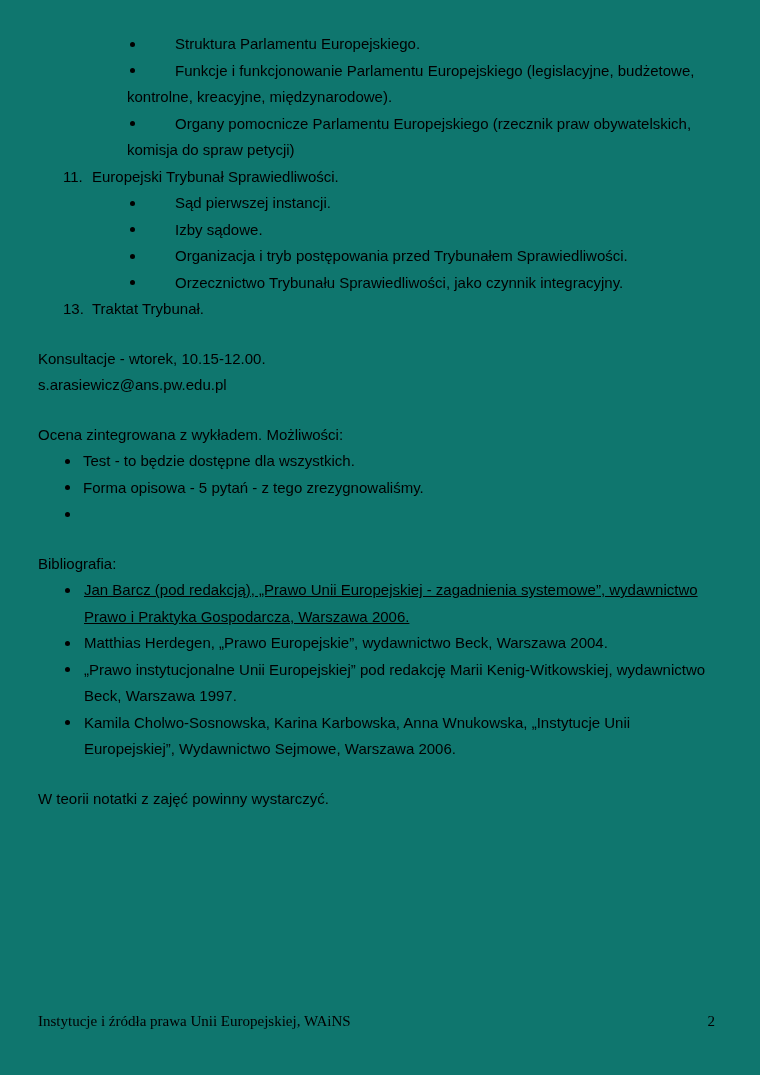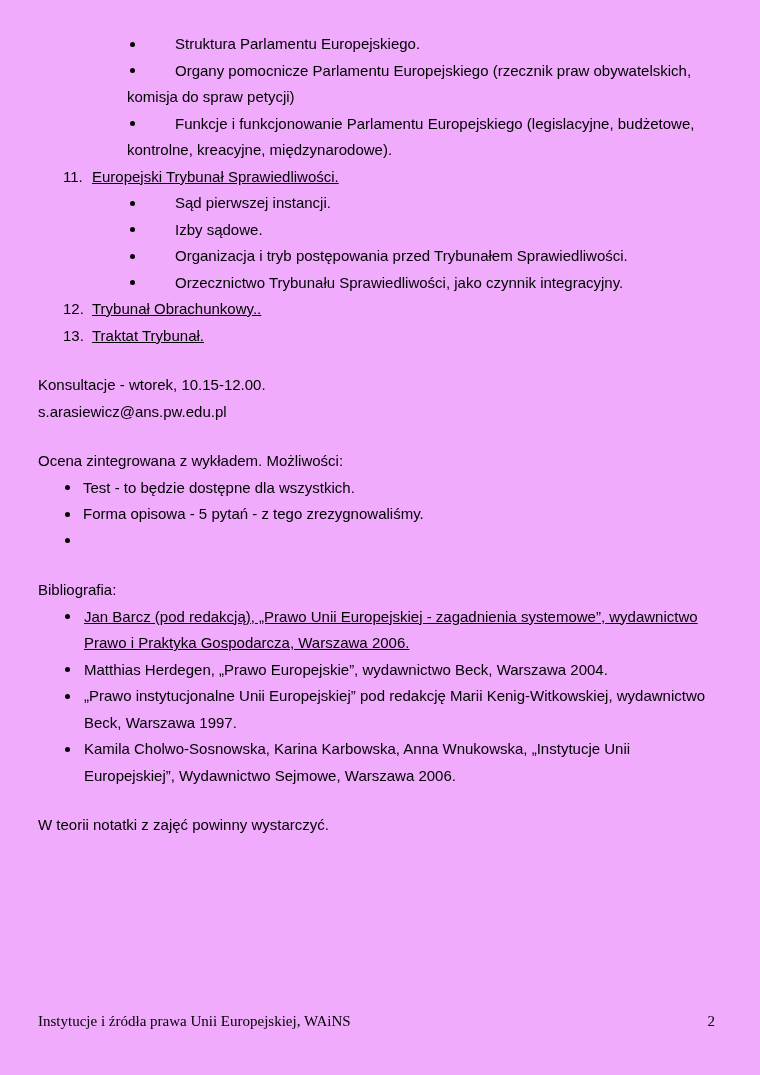--- a/index.html
+++ b/index.html
@@ -9,30 +9,30 @@
     background: #ffffff;
     position: relative;
     overflow: hidden;
   }
   .page {
     position: absolute; inset: 0;
     font-family: "Liberation Sans", sans-serif;
     font-size: 15px;
     line-height: 26.5px;
     color: #000000;
-    background: #f0abfc;
+    background: #0f766e;
   }
   .content {
     position: absolute;
     top: 31px; left: 38px; right: 36px;
   }
   
   .li-l1 { margin-left: 89px; text-indent: 3px; }
   
-  .li-num { margin-left: 25px; text-decoration: underline; }
+  .li-num { margin-left: 25px; }
   .num { display: inline-block; width: 29px; }
   
   .li-l2 { margin-left: 27px; }
   
   .li-bib { margin-left: 46px; text-indent: -19px; }
   .dot {
     display: inline-block;
     width: 5px; height: 5px;
     border-radius: 50%;
     background: #000000;
@@ -55,30 +55,29 @@
     justify-content: space-between;
   }
 </style>
 </head>
 <body>
 
 <div class="page">
   <div class="content">
 
     <div class="li-l1"><span class="dot"></span><span class="tab1"></span><span>Struktura Parlamentu Europejskiego.</span></div>
+    <div class="li-l1"><span class="dot"></span><span class="tab1"></span><span>Funkcje i funkcjonowanie Parlamentu Europejskiego (legislacyjne, budżetowe, kontrolne, kreacyjne, międzynarodowe).</span></div>
     <div class="li-l1"><span class="dot"></span><span class="tab1"></span><span>Organy pomocnicze Parlamentu Europejskiego (rzecznik praw obywatelskich, komisja do spraw petycji)</span></div>
-    <div class="li-l1"><span class="dot"></span><span class="tab1"></span><span>Funkcje i funkcjonowanie Parlamentu Europejskiego (legislacyjne, budżetowe, kontrolne, kreacyjne, międzynarodowe).</span></div>
 
     <div class="li-num"><span class="num">11.</span><span>Europejski Trybunał Sprawiedliwości.</span></div>
     <div class="li-l1"><span class="dot"></span><span class="tab1"></span><span>Sąd pierwszej instancji.</span></div>
     <div class="li-l1"><span class="dot"></span><span class="tab1"></span><span>Izby sądowe.</span></div>
     <div class="li-l1"><span class="dot"></span><span class="tab1"></span><span>Organizacja i tryb postępowania przed Trybunałem Sprawiedliwości.</span></div>
     <div class="li-l1"><span class="dot"></span><span class="tab1"></span><span>Orzecznictwo Trybunału Sprawiedliwości, jako czynnik integracyjny.</span></div>
 
-    <div class="li-num"><span class="num">12.</span><span>Trybunał Obrachunkowy..</span></div>
     <div class="li-num"><span class="num">13.</span><span>Traktat Trybunał.</span></div>
 
     <div class="gap">Konsultacje - wtorek, 10.15-12.00.</div>
     <div>s.arasiewicz@ans.pw.edu.pl</div>
 
     <div class="gap">Ocena zintegrowana z wykładem. Możliwości:</div>
     <div class="li-l2"><span class="dot"></span><span class="tab2"></span><span>Test - to będzie dostępne dla wszystkich.</span></div>
     <div class="li-l2"><span class="dot"></span><span class="tab2"></span><span>Forma opisowa - 5 pytań - z tego zrezygnowaliśmy.</span></div>
     <div class="li-l2"><span class="dot"></span><span class="tab2"></span></div>
 

